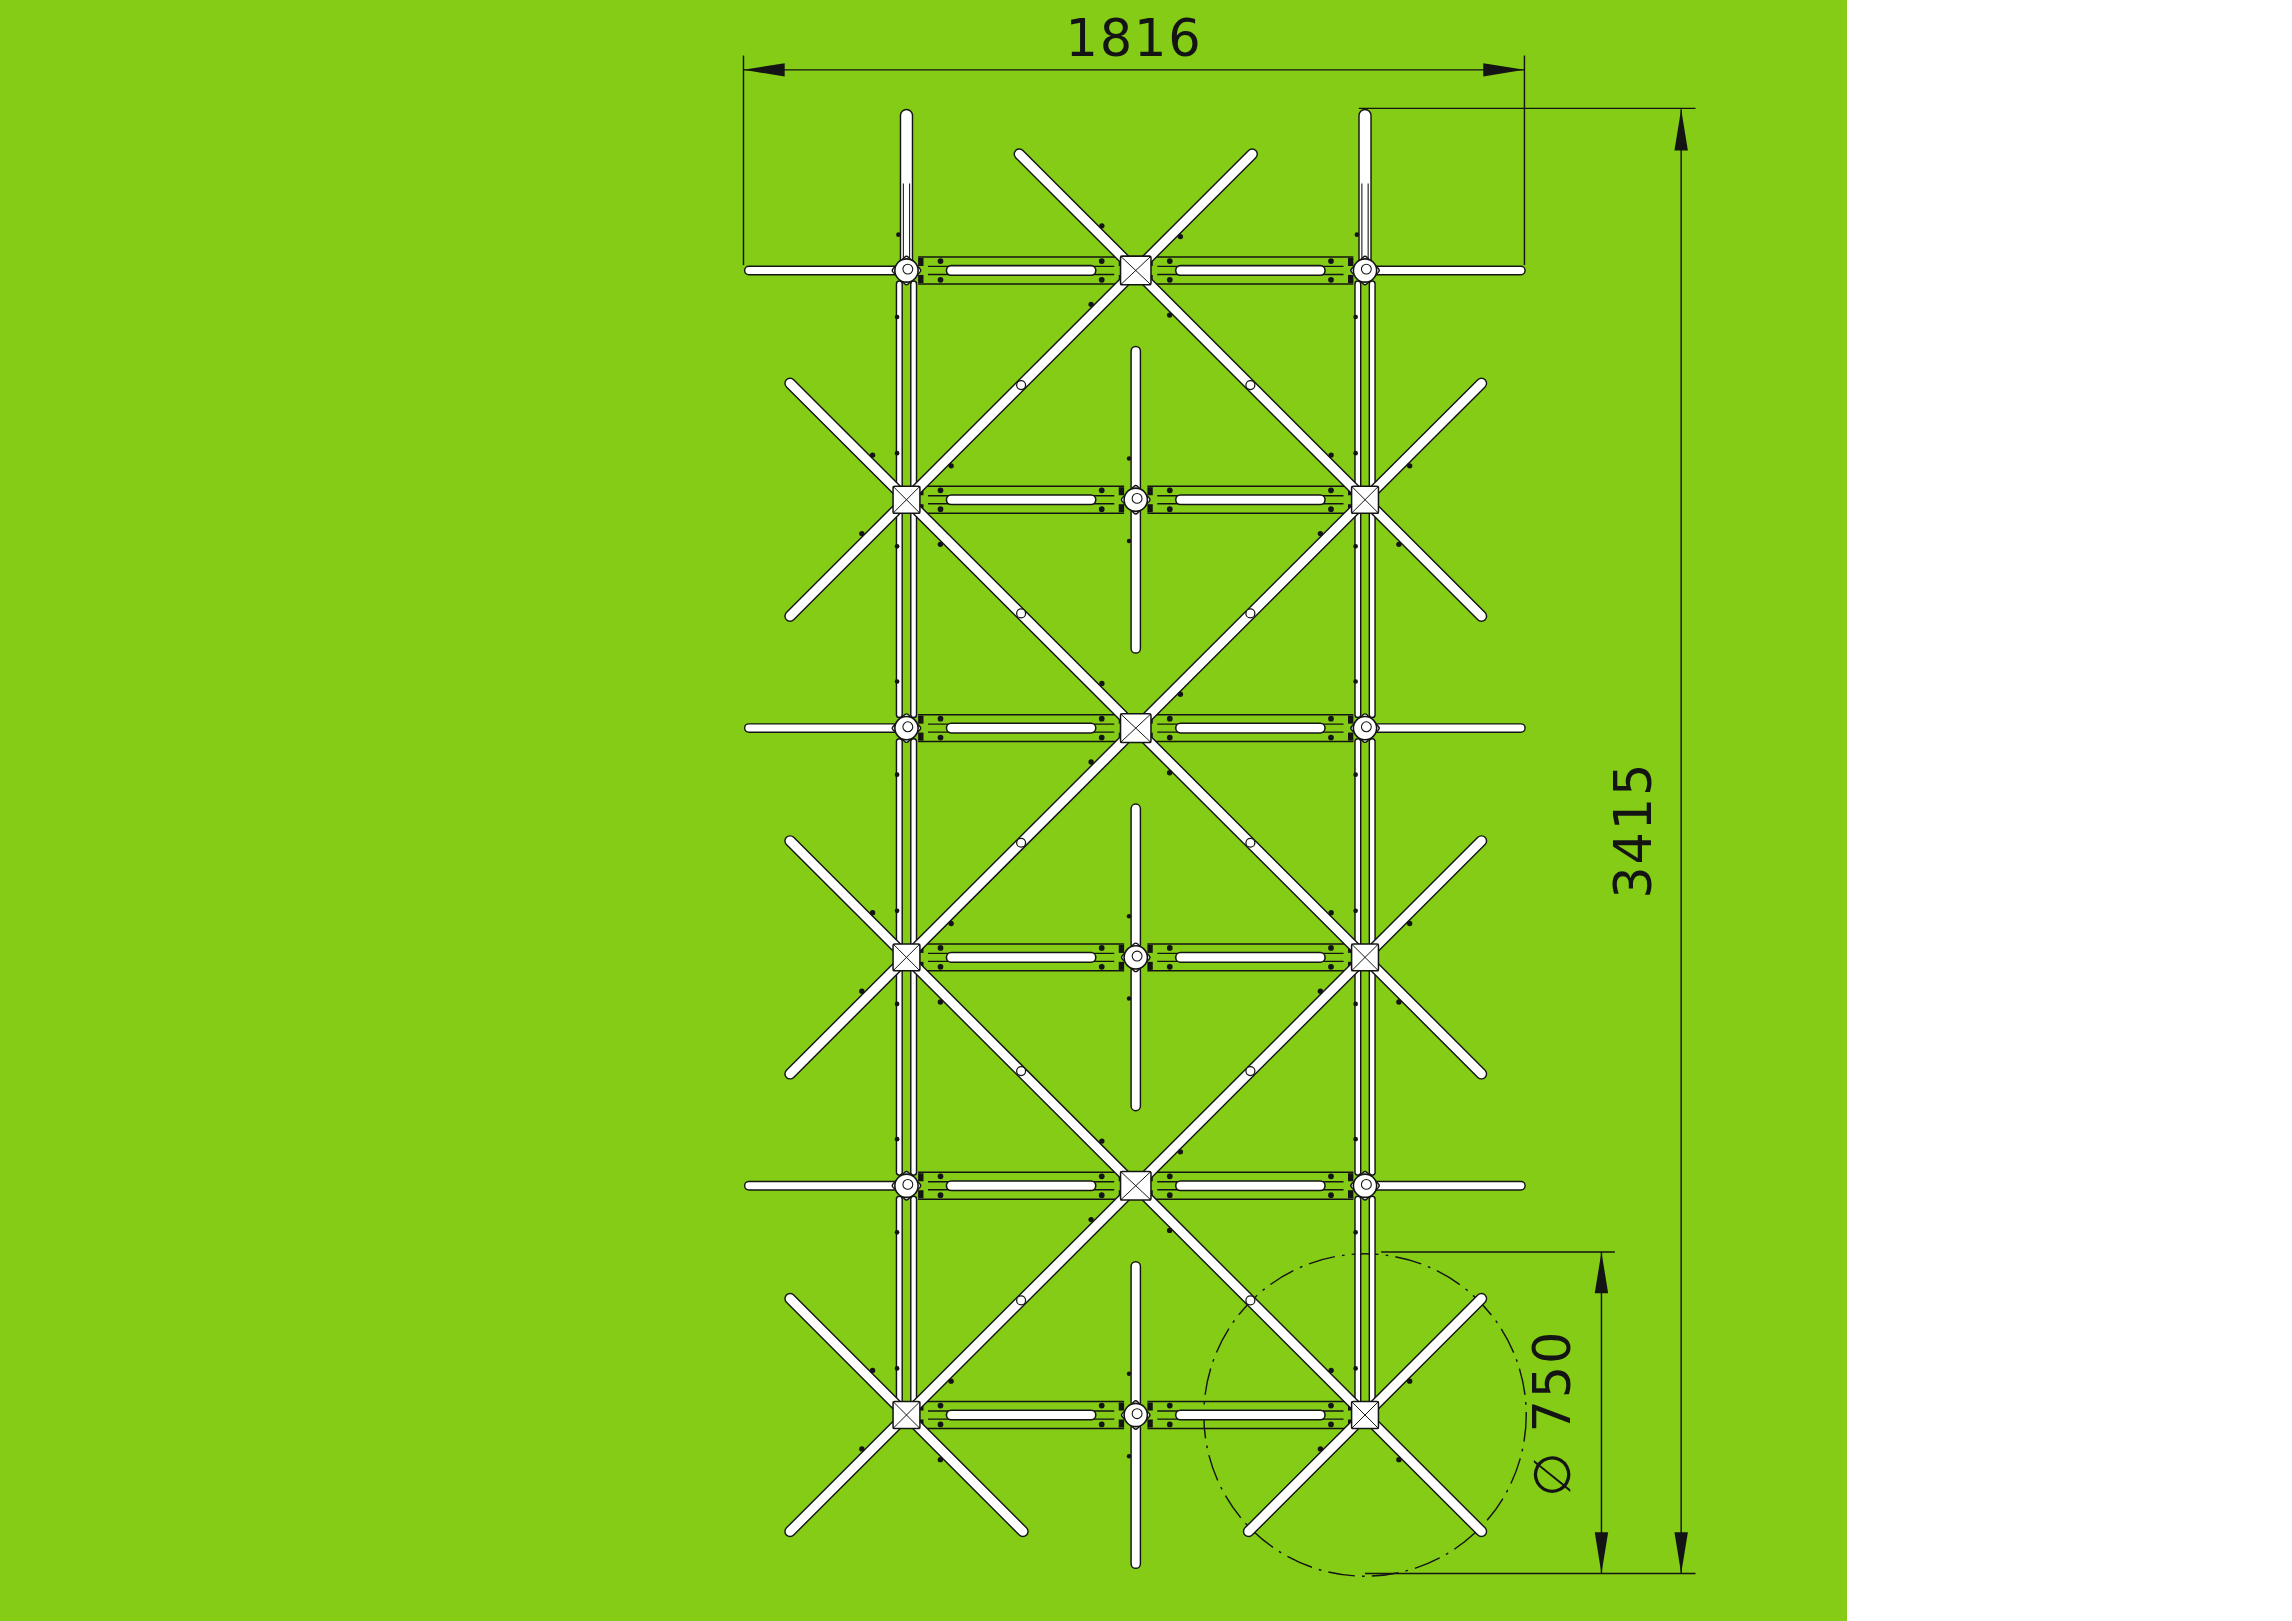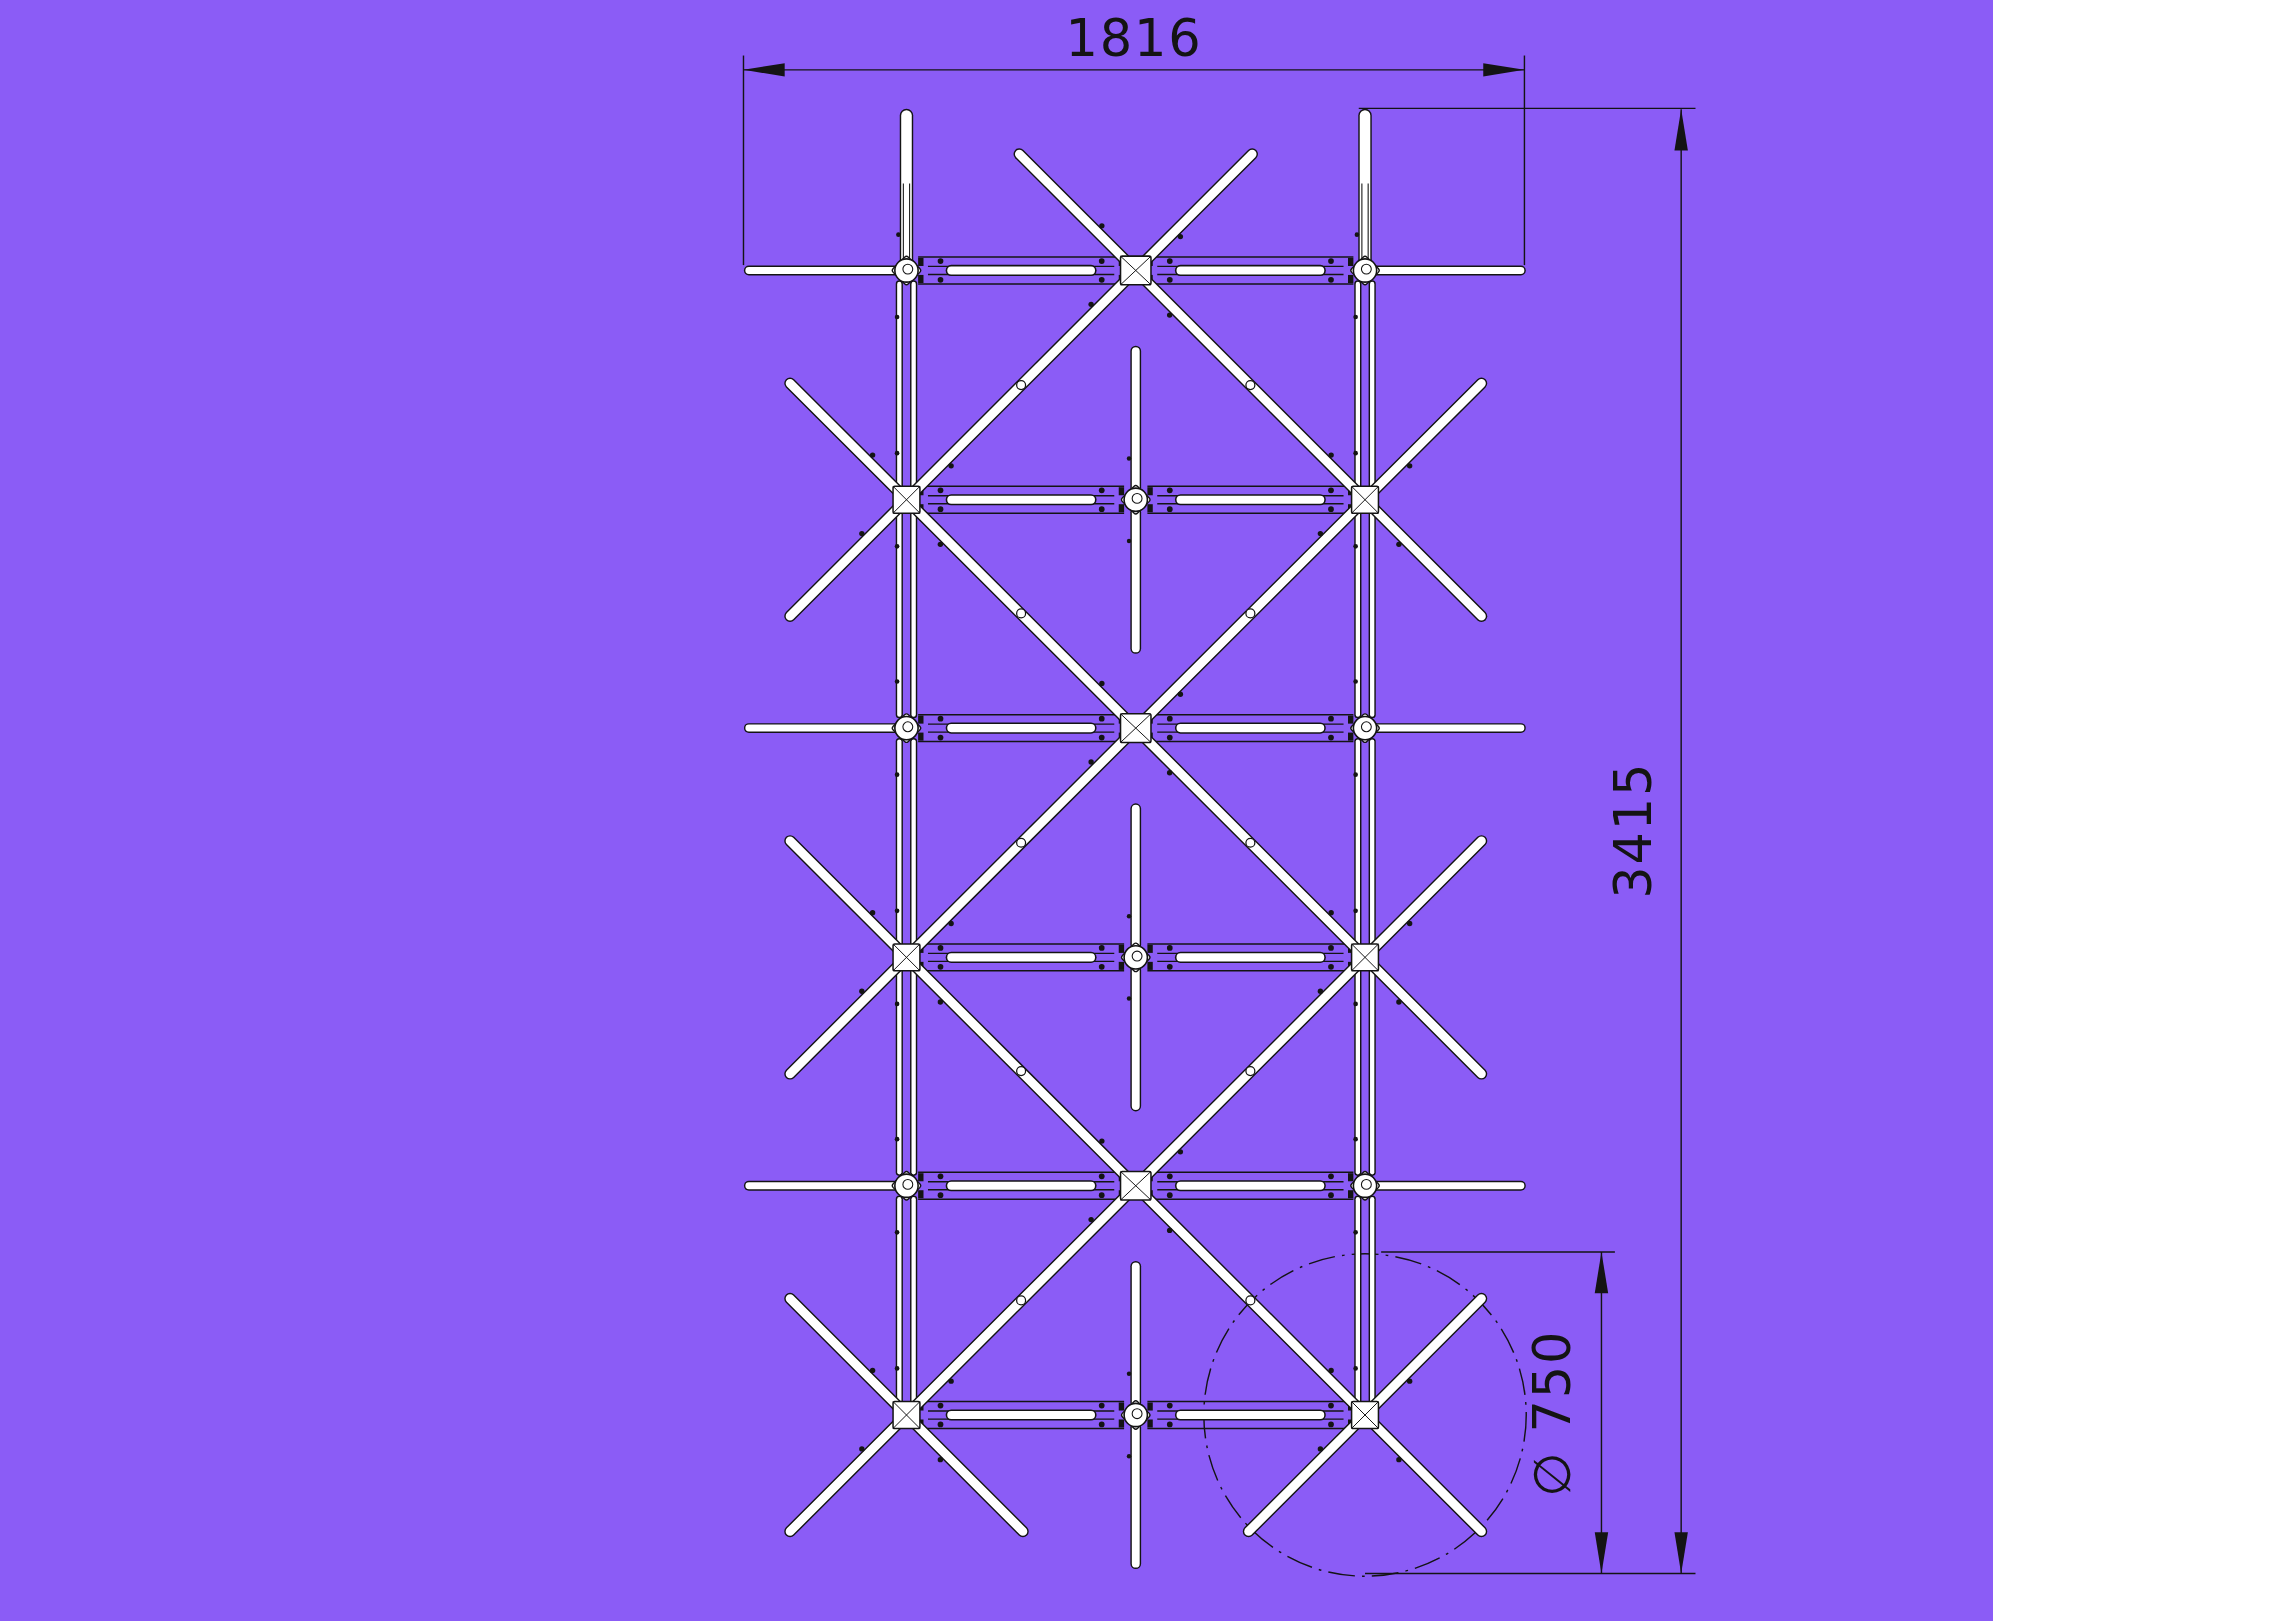--- a/index.html
+++ b/index.html
@@ -1,16 +1,16 @@
 <!DOCTYPE html>
 <html style="font-size:14.3px"><head>
 <meta charset="utf-8">
 <style>
   html,body{margin:0;padding:0;background:#ffffff;}
-  .canvas{position:relative;width:1993px;height:1621px;background:#8b5cf6;overflow:hidden;}
+  .canvas{position:relative;width:1847px;height:1621px;background:#84cc16;overflow:hidden;}
   svg{display:block;}
   text.dim{font-family:"DejaVu Sans","Liberation Sans",sans-serif;font-size:57px;letter-spacing:2px;}
 </style>
 </head>
 <body>
 
 <div class="canvas">
 <svg id="cad" width="2293" height="1621" viewBox="0 0 2560 1810">
 
   <g>

